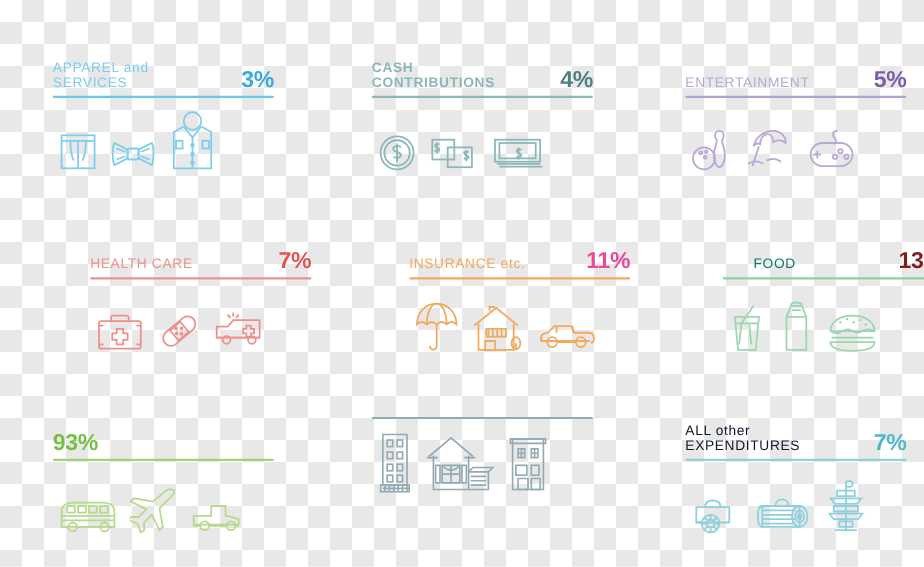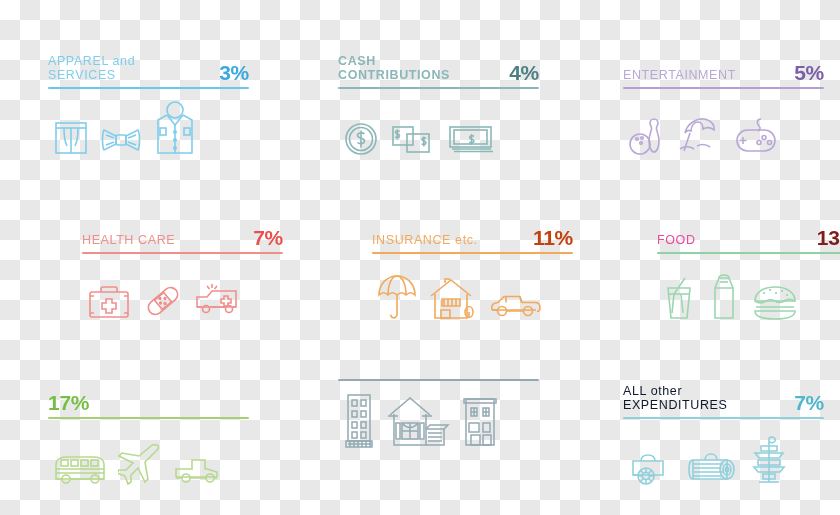--- a/index.html
+++ b/index.html
@@ -219,21 +219,21 @@
         <circle cx="12" cy="31" r="3.5"></circle>
         <circle cx="35" cy="31" r="3.5"></circle>
         <path d="M3 29 h5 M16 29 h15 M39 29 h3"></path>
       </svg>
     </div>
   </div>
 
   <div class="category r2 c2">
     <div class="cat-header">
       <div class="cat-label" style="color: rgb(242, 169, 92);">INSURANCE etc.</div>
-      <div class="cat-pct" style="color: #c2410c; margin-top: 44px;">11%</div>
+      <div class="cat-pct" style="color: #ec4899; margin-top: 44px;">11%</div>
     </div>
     <div class="cat-rule" style="background-color: rgb(242, 169, 92);"></div>
     <div class="icon-row" style="color: rgb(242, 169, 92);">
       <svg width="42" height="52" viewBox="0 0 42 52" fill="none" stroke="currentColor" stroke-width="1.6">
         <path d="M3 25 c0 -11 8 -19 18 -19 c10 0 18 8 18 19 c-3 -3 -6 -3 -9 0 c-3 -3 -6 -3 -9 0 c-3 -3 -6 -3 -9 0 c-3 -3 -6 -3 -9 0 Z"></path>
         <path d="M12 25 c0 -11 4 -19 9 -19 c5 0 9 8 9 19"></path>
         <path d="M21 6 v0"></path>
         <path d="M21 25 v19 c0 3 -2.5 4.5 -4.5 3.5 c-1.4 -0.7 -1.8 -2 -1.6 -3"></path>
       </svg>
       <svg width="50" height="48" viewBox="0 0 50 48" fill="none" stroke="currentColor" stroke-width="1.6">
@@ -252,21 +252,21 @@
         <path d="M18 9 v5.5 M32 9 l1.5 5.5"></path>
         <circle cx="14" cy="23" r="4.5"></circle>
         <circle cx="40" cy="23" r="4.5"></circle>
         <path d="M4 22 h5 M19 23 h16"></path>
       </svg>
     </div>
   </div>
 
   <div class="category r2 c3">
     <div class="cat-header">
-      <div class="cat-label" style="color: #ec4899;">FOOD</div>
+      <div class="cat-label" style="color: #0f766e; margin-left: 28px;">FOOD</div>
       <div class="cat-pct" style="color: #7f1d1d;">13%</div>
     </div>
     <div class="cat-rule" style="background-color: rgb(142, 209, 164);"></div>
     <div class="icon-row" style="color: rgb(155, 214, 174);">
       <svg width="36" height="48" viewBox="0 0 36 48" fill="none" stroke="currentColor" stroke-width="1.6">
         <path d="M7 14 h22 l-3 30 h-16 Z"></path>
         <path d="M7.6 20 h20.8"></path>
         <path d="M13 20 L24 4"></path>
         <path d="M13 20 l-2 19 M20 20 l2 19"></path>
       </svg>
@@ -281,21 +281,21 @@
         <path d="M13 11 h0.1 M19 8 h0.1 M25 11 h0.1 M31 9 h0.1 M36 13 h0.1" stroke-width="2.2" stroke-linecap="round"></path>
         <path d="M4 19 c4 3 8 2 11 0 c3 -2 6 -2 9 0 c3 2 6 2 9 0 c3 -2 7 -2 11 0"></path>
         <path d="M5 25 h38"></path>
         <path d="M4 29 c0 6 9 8 20 8 c11 0 20 -2 20 -8 Z"></path>
       </svg>
     </div>
   </div>
 
   <div class="category r3 c1">
     <div class="cat-header">
-      <div class="cat-pct" style="color: rgb(118, 191, 68);">17%</div>
+      <div class="cat-pct" style="color: rgb(118, 191, 68);">93%</div>
     </div>
     <div class="cat-rule" style="background-color: rgb(166, 209, 115);"></div>
     <div class="icon-row" style="color: rgb(182, 217, 140);">
       <svg width="56" height="38" viewBox="0 0 56 38" fill="none" stroke="currentColor" stroke-width="1.6">
         <path d="M4 16 c0 -5 4 -8 10 -8 h28 c6 0 10 3 10 8 v14 h-48 Z"></path>
         <path d="M4 20 h48"></path>
         <rect x="9" y="11" width="7" height="6"></rect>
         <rect x="19" y="11" width="7" height="6"></rect>
         <rect x="29" y="11" width="7" height="6"></rect>
         <rect x="39" y="11" width="7" height="6"></rect>

